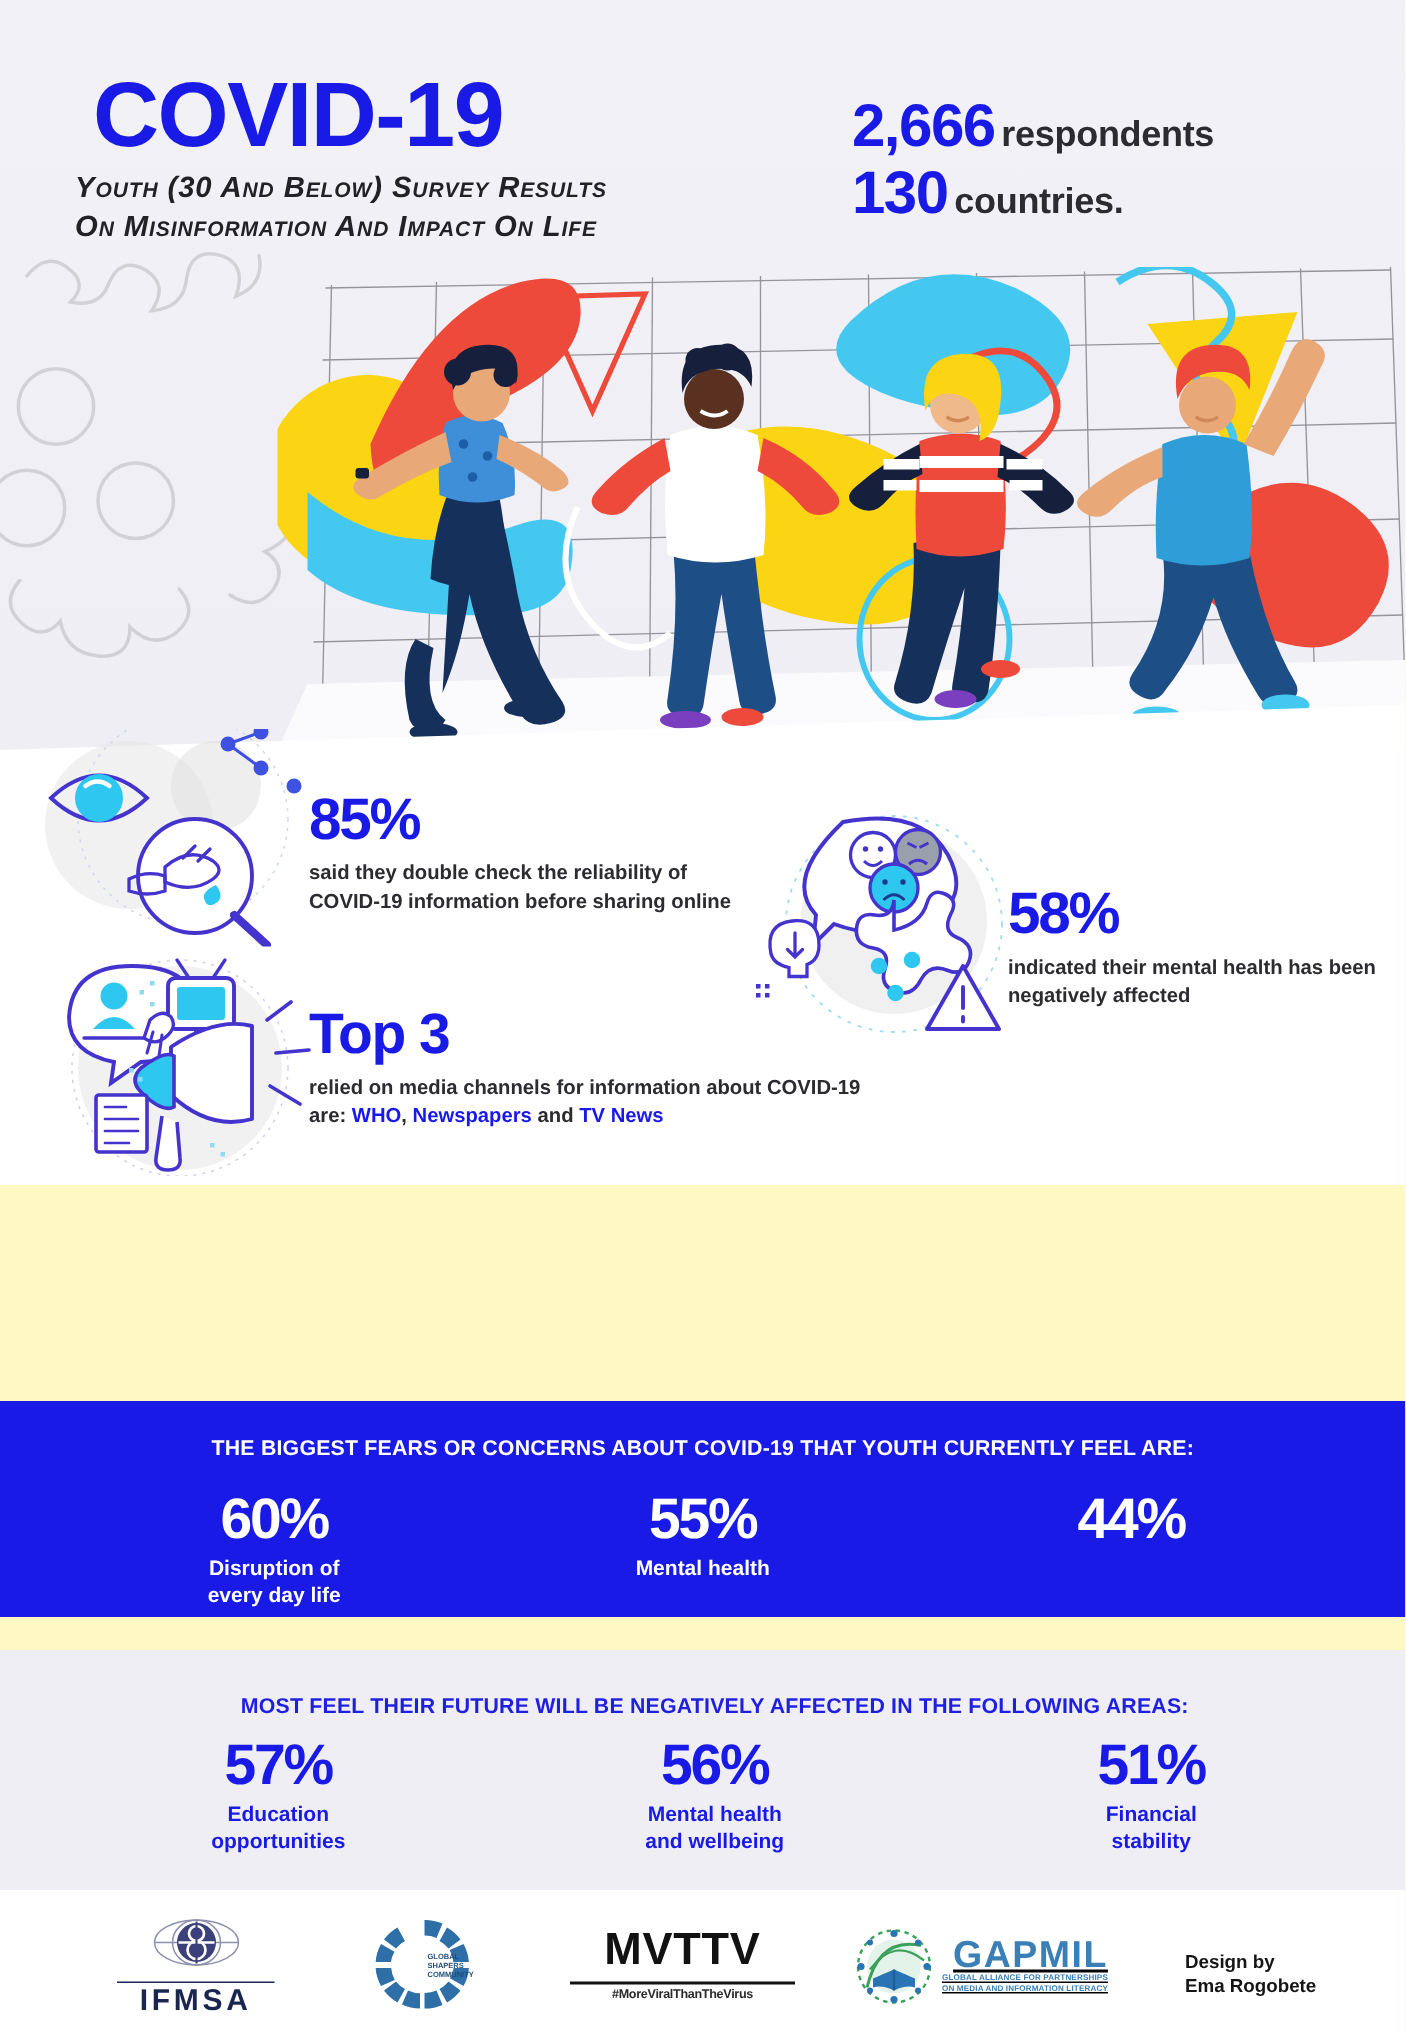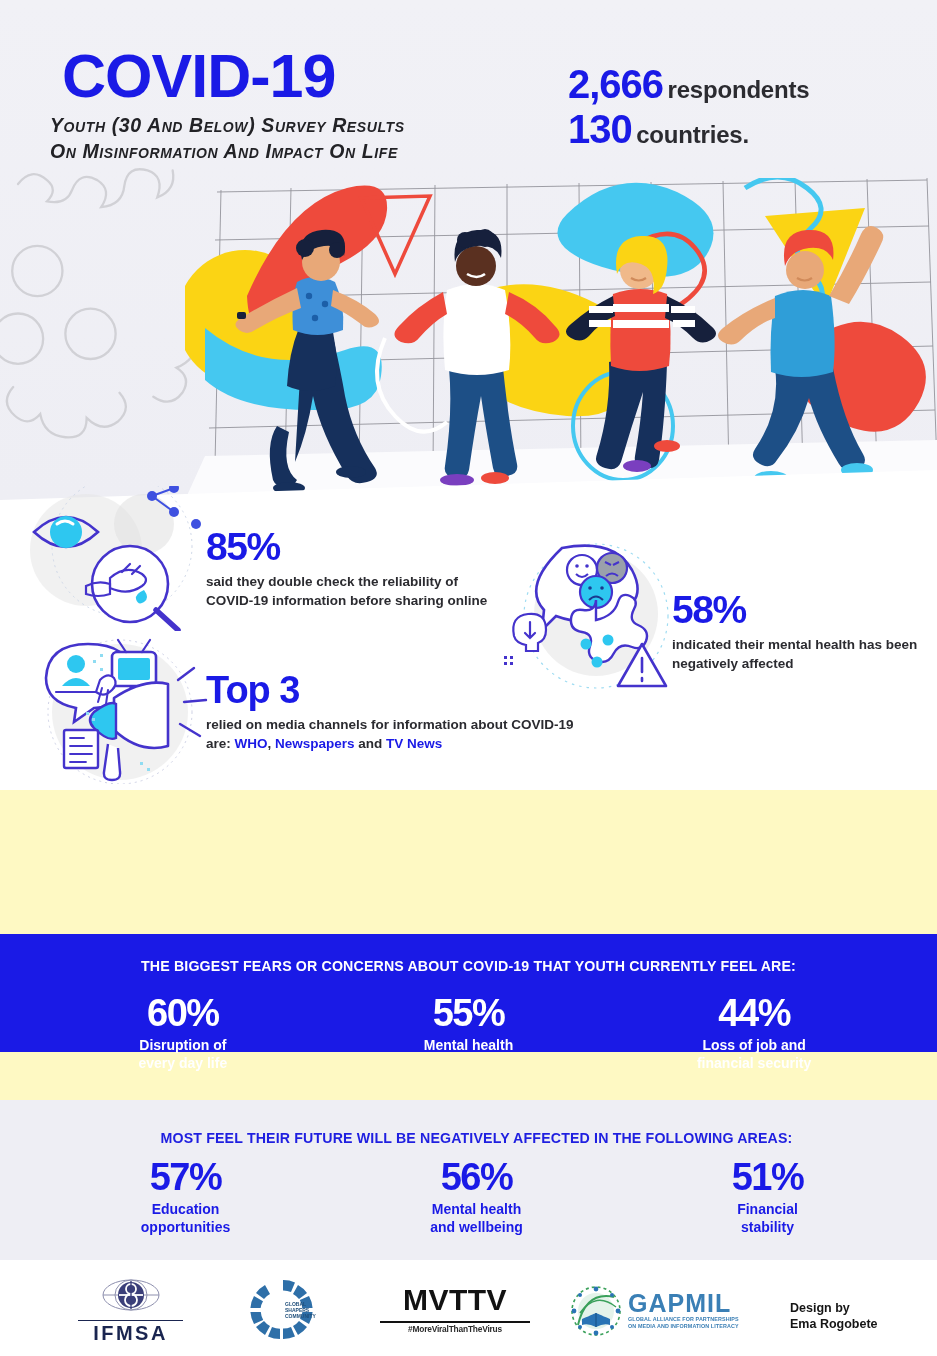--- a/index.html
+++ b/index.html
@@ -115,21 +115,21 @@
   #icon-top3  { left: 28px; top: 634px; width: 190px; height: 150px; }
   #block-top3 .stat-num { font-size: 38px; letter-spacing: -1px; }
 
   
   .emotions { position: absolute; left: 0; top: 790px; width: 937px; height: 145px; }
 
   
   .blue-band {
     position: absolute;
     left: 0; top: 934px;
-    width: 937px; height: 118px;
+    width: 937px; height: 144px;
     background: #1a1ae6;
   }
   .blue-band-title {
     position: absolute;
     left: 0; right: 0; top: 24px;
     text-align: center;
     color: #ffffff;
     font-size: 14.2px;
     font-weight: bold;
     letter-spacing: .15px;
@@ -502,24 +502,20 @@
         </div>
       </div>
       <div class="cell">
         <div class="pct">55%</div>
         <div class="cap">
           <div>Mental health</div>
         </div>
       </div>
       <div class="cell">
         <div class="pct">44%</div>
-        <div class="cap">
-          <div>Loss of job and</div>
-          <div>financial security</div>
-        </div>
       </div>
     </div>
   </div>
 
   <div class="future">
     <div class="future-title">MOST FEEL THEIR FUTURE WILL BE NEGATIVELY AFFECTED IN THE FOLLOWING AREAS:</div>
     <div class="triple">
       <div class="cell">
         <div class="pct">57%</div>
         <div class="cap">
@@ -599,21 +595,21 @@
       <path d="M26 28 v14" stroke="#1e5d96" stroke-width="1.6"></path>
       <circle cx="26" cy="4" r="2.4" fill="#2a74b5"></circle>
       <circle cx="48" cy="26" r="2.4" fill="#2a74b5"></circle>
       <circle cx="26" cy="48" r="2.4" fill="#2a74b5"></circle>
       <circle cx="4" cy="26" r="2.4" fill="#2a74b5"></circle>
       <circle cx="10" cy="10" r="2" fill="#2a74b5"></circle>
       <circle cx="42" cy="10" r="2" fill="#2a74b5"></circle>
       <circle cx="42" cy="42" r="2" fill="#2a74b5"></circle>
       <circle cx="10" cy="42" r="2" fill="#2a74b5"></circle>
     </svg>
-    <div style="text-align:left;">
+    <div style="text-align:right;text-decoration:underline;">
       <div class="gapmil-word">GAPMIL</div>
       <div class="gapmil-sub">
         <div>GLOBAL ALLIANCE FOR PARTNERSHIPS</div>
         <div>ON MEDIA AND INFORMATION LITERACY</div>
       </div>
     </div>
   </div>
 
   <div id="credit" class="logo">
     <div class="credit-txt">Design by</div>

